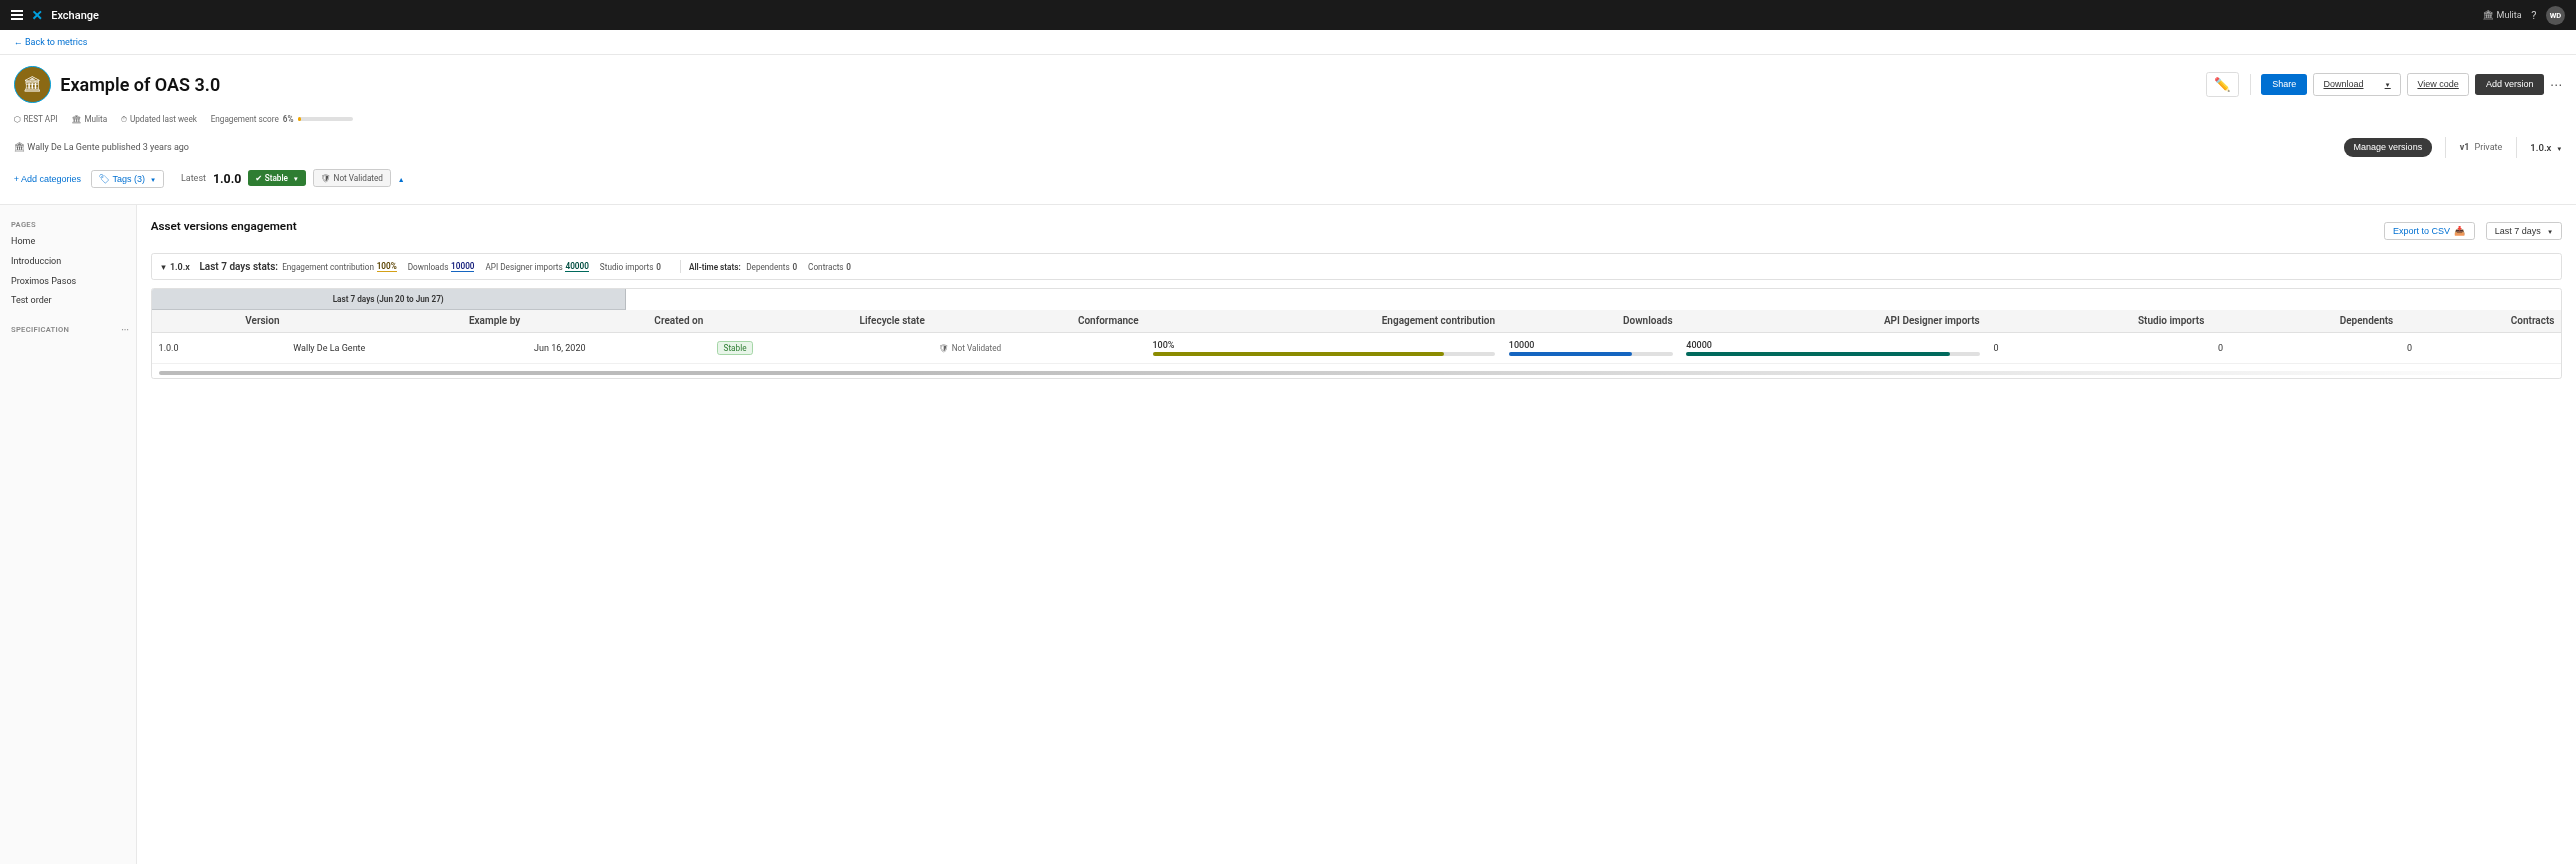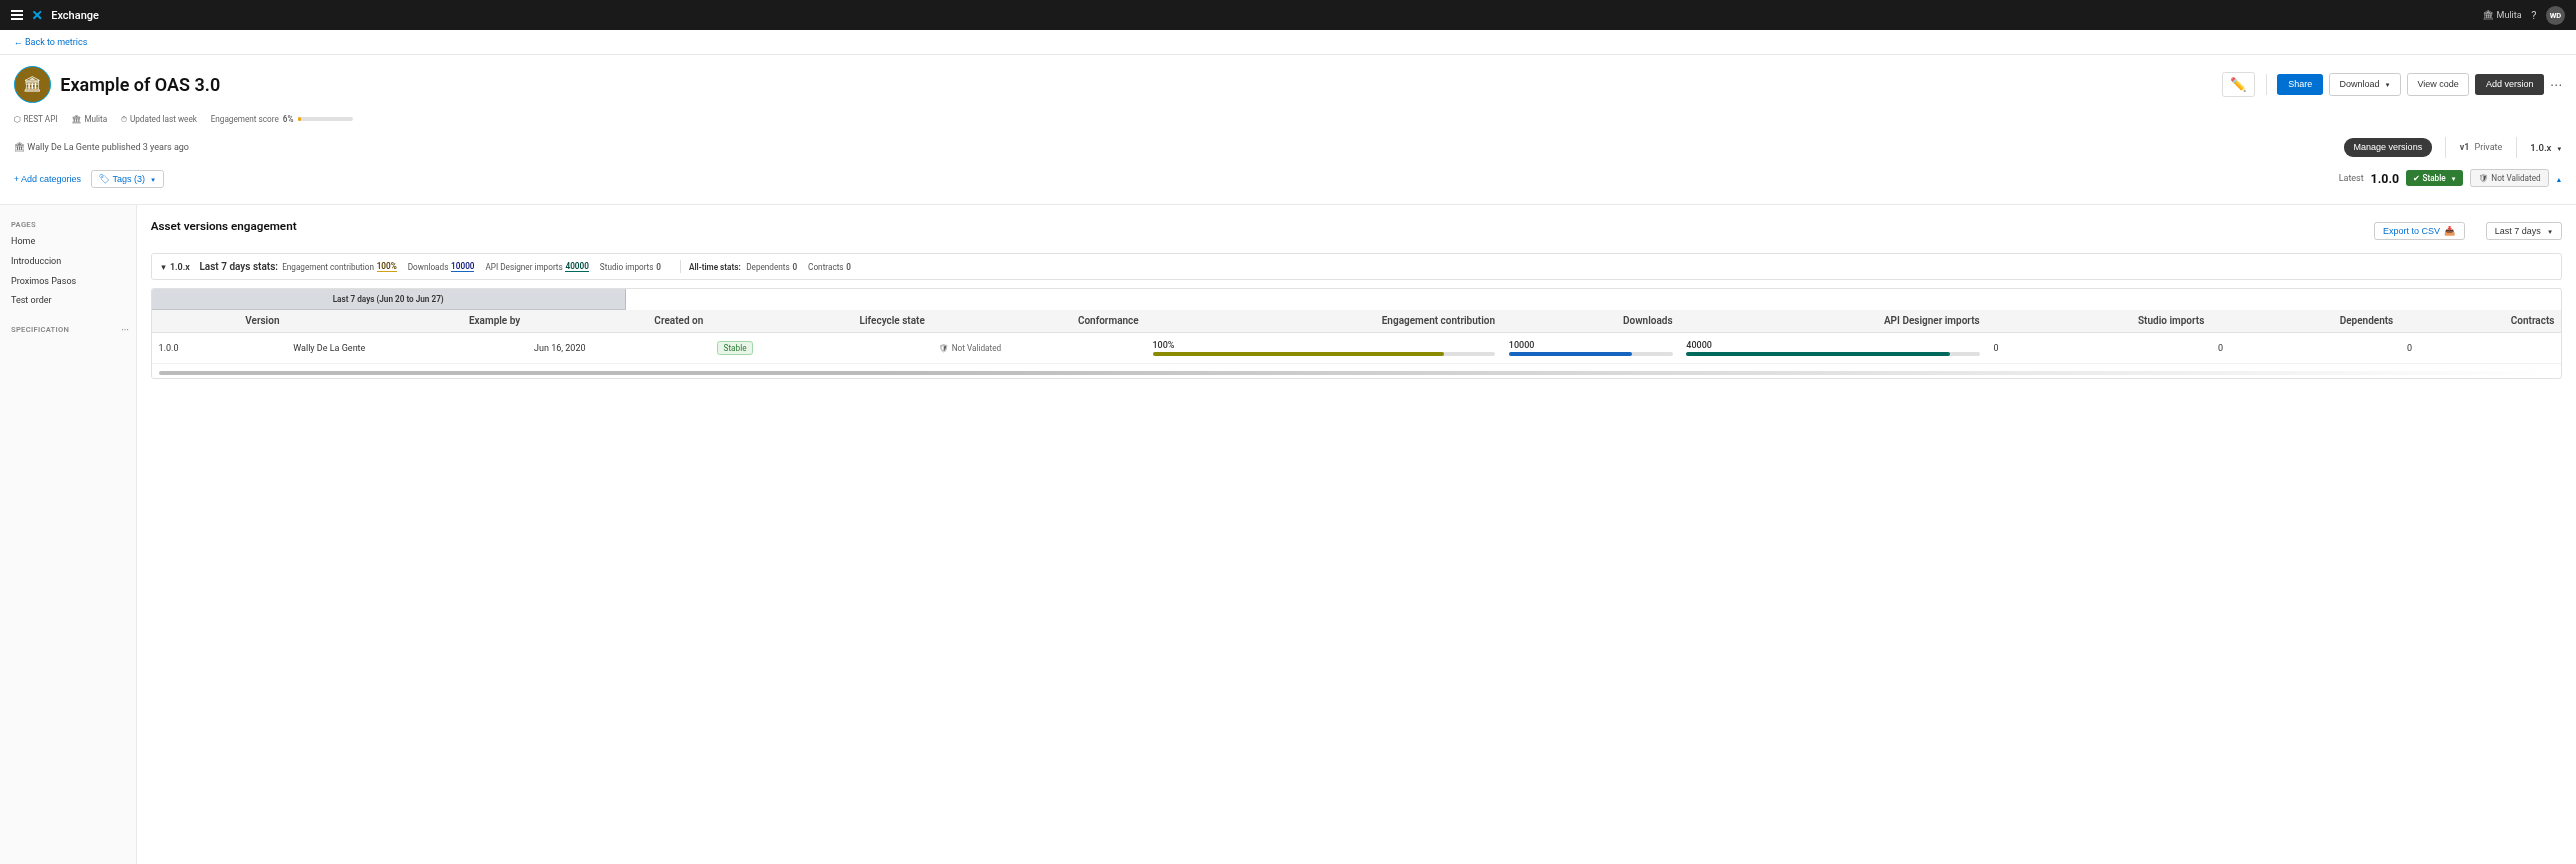--- a/index.html
+++ b/index.html
@@ -30,21 +30,21 @@
 
     
     .asset-header { padding: 11px 13.7px 0; border-bottom: 0.7px solid #e8e8e8; }
     .asset-title-row { display: flex; align-items: center; justify-content: space-between; margin-bottom: 5.5px; }
     .asset-title-left { display: flex; align-items: center; gap: 9.6px; }
     .asset-avatar { width: 37px; height: 37px; border-radius: 50%; border: 1.4px solid #00a0df; background: #8B6914; display: flex; align-items: center; justify-content: center; color: #fff; font-size: 12.4px; overflow: hidden; }
     .asset-name { font-size: 18px; font-weight: 600; color: #111; }
     .asset-title-actions { display: flex; align-items: center; gap: 5.5px; }
     .btn-icon { background: none; border: 0.7px solid #ddd; border-radius: 2.7px; padding: 4.1px 6.9px; cursor: pointer; color: #333; display: flex; align-items: center; }
     .btn-primary { background: #0070d2; color: #fff; border: none; border-radius: 2.7px; padding: 5.5px 11px; cursor: pointer; font-size: 9px; font-weight: 500; }
-    .btn-outline { background: #fff; color: #333; border: 0.7px solid #ccc; border-radius: 2.7px; padding: 5.5px 9.6px; cursor: pointer; font-size: 9px; display: flex; align-items: center; gap: 3px; }
+    .btn-outline { background: #fff; color: #333; border: 0.7px solid #ccc; border-radius: 2.7px; padding: 5.5px 9.6px; cursor: pointer; font-size: 9px; display: flex; align-items: center; gap: 19px; text-decoration: underline; }
     .btn-dark { background: #3a3a3a; color: #fff; border: none; border-radius: 2.7px; padding: 5.5px 11px; cursor: pointer; font-size: 9px; font-weight: 500; }
     .btn-more { background: none; border: none; cursor: pointer; font-size: 12.4px; color: #555; }
 
     .asset-meta { display: flex; align-items: center; gap: 13.7px; font-size: 8.2px; color: #666; padding: 5.5px 0; }
     .asset-meta span { display: flex; align-items: center; gap: 2.7px; }
     .engagement-score { display: flex; align-items: center; gap: 4.1px; }
     .score-bar { width: 55px; height: 4.1px; background: #e0e0e0; border-radius: 2.1px; position: relative; }
     .score-bar-fill { height: 100%; background: #f0a500; border-radius: 2.1px; width: 6%; }
 
     
@@ -100,21 +100,21 @@
     .progress-bar-container { height: 4.1px; border-radius: 2.1px; background: #e0e0e0; margin-top: 2.7px; }
     .progress-bar-fill { height: 100%; border-radius: 2.1px; }
     .bar-olive { background: #8B8B00; }
     .bar-blue { background: #1565c0; }
     .bar-teal { background: #00695c; }
 
     
     .scroll-hint { height: 4.1px; background: linear-gradient(to right, #bbb 30%, transparent 100%); border-radius: 2.1px; margin-top: 2.7px; }
 
     .export-row { display: flex; align-items: center; justify-content: space-between; margin-bottom: 9.6px; }
-    .export-right { display: flex; align-items: center; gap: 21px; }
+    .export-right { display: flex; align-items: center; gap: 11px; }
     .btn-export { color: #0070d2; background: none; border: 0.7px solid #ccc; border-radius: 2.7px; padding: 3.4px 8.2px; cursor: pointer; font-size: 9px; display: flex; align-items: center; gap: 4.1px; }
     .btn-timerange { color: #333; background: none; border: 0.7px solid #ccc; border-radius: 2.7px; padding: 3.4px 8.2px; cursor: pointer; font-size: 9px; display: flex; align-items: center; gap: 4.1px; }
 
     
     .badge-stable-sm { background: #e8f5e9; color: #2e7d32; border: 0.7px solid #a5d6a7; border-radius: 2.7px; padding: 1.4px 5.5px; font-size: 8.2px; display: inline-block; }
 
     
     .not-validated-sm { color: #666; font-size: 8.2px; display: flex; align-items: center; gap: 2.7px; }
 
     
@@ -210,21 +210,21 @@
         <span style="margin-left:2.7px;color:#666;">Private</span>
       </span>
       <div class="vdiv"></div>
       <div class="version-select">
         <span>1.0.x</span>
         <span class="chevron-down"></span>
       </div>
     </div>
   </div>
 
-  <div style="display:flex; align-items:center; justify-content:space-between; padding-bottom:8.2px;gap:17px;">
+  <div style="display:flex; align-items:center; padding-bottom:8.2px;gap:17px;">
     <div class="tags-row">
       <button class="btn-add-cat">+ Add categories</button>
       <button class="btn-tags">
         <span>🏷</span>
         <span>Tags (3)</span>
         <span class="chevron-down"></span>
       </button>
     </div>
     <div class="latest-row">
       <span class="latest-label">Latest</span>

